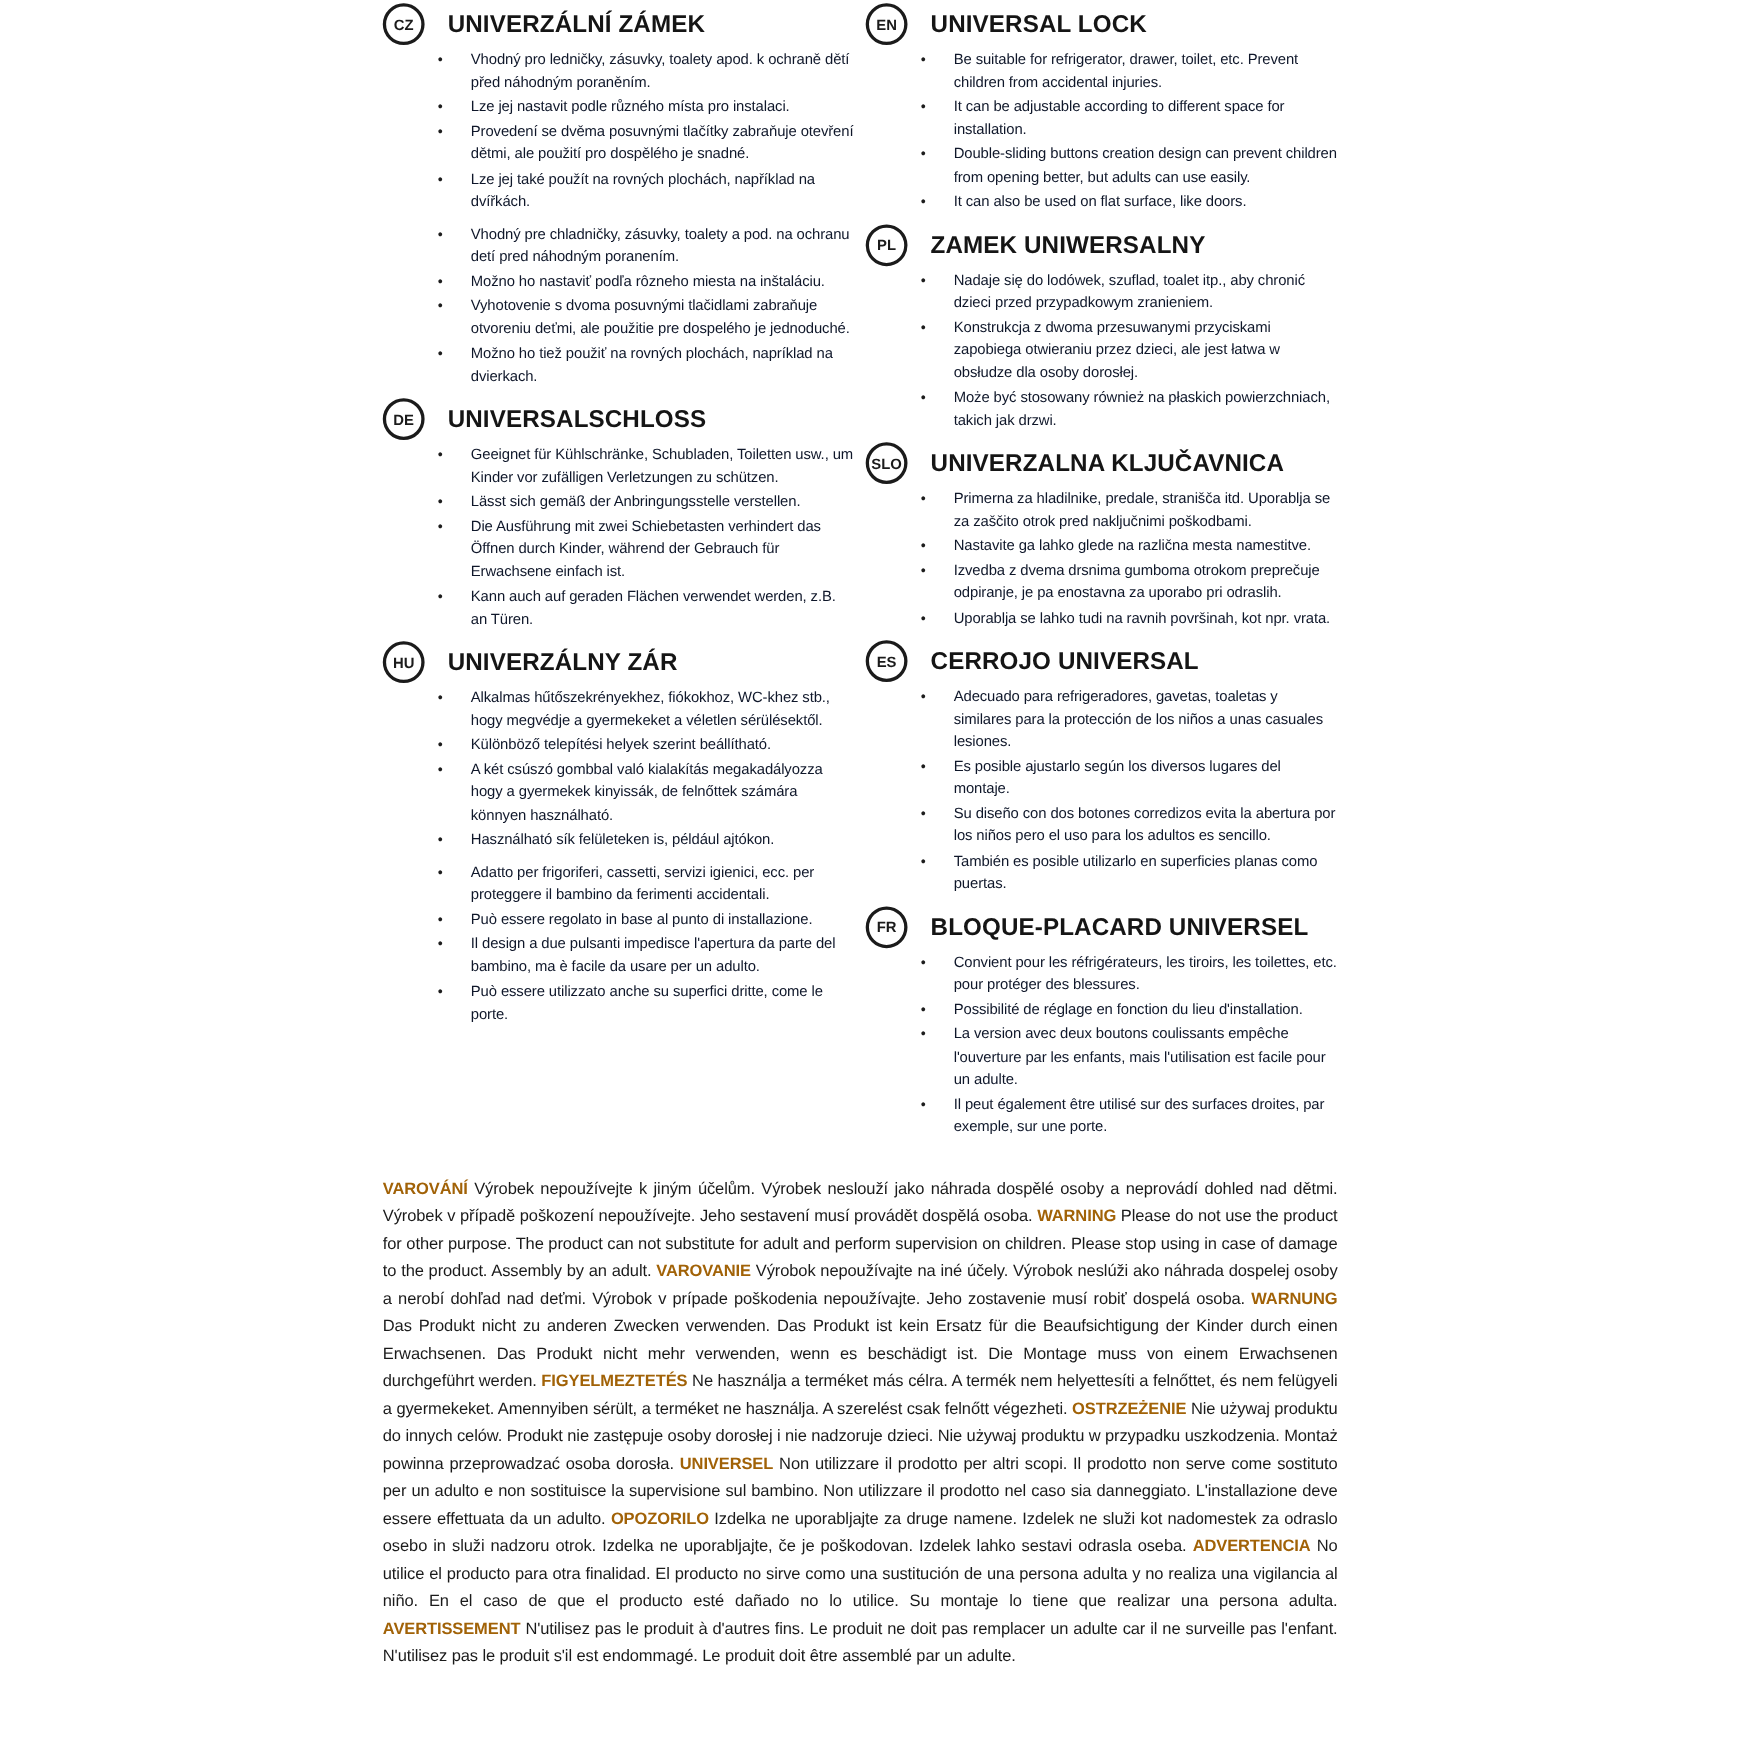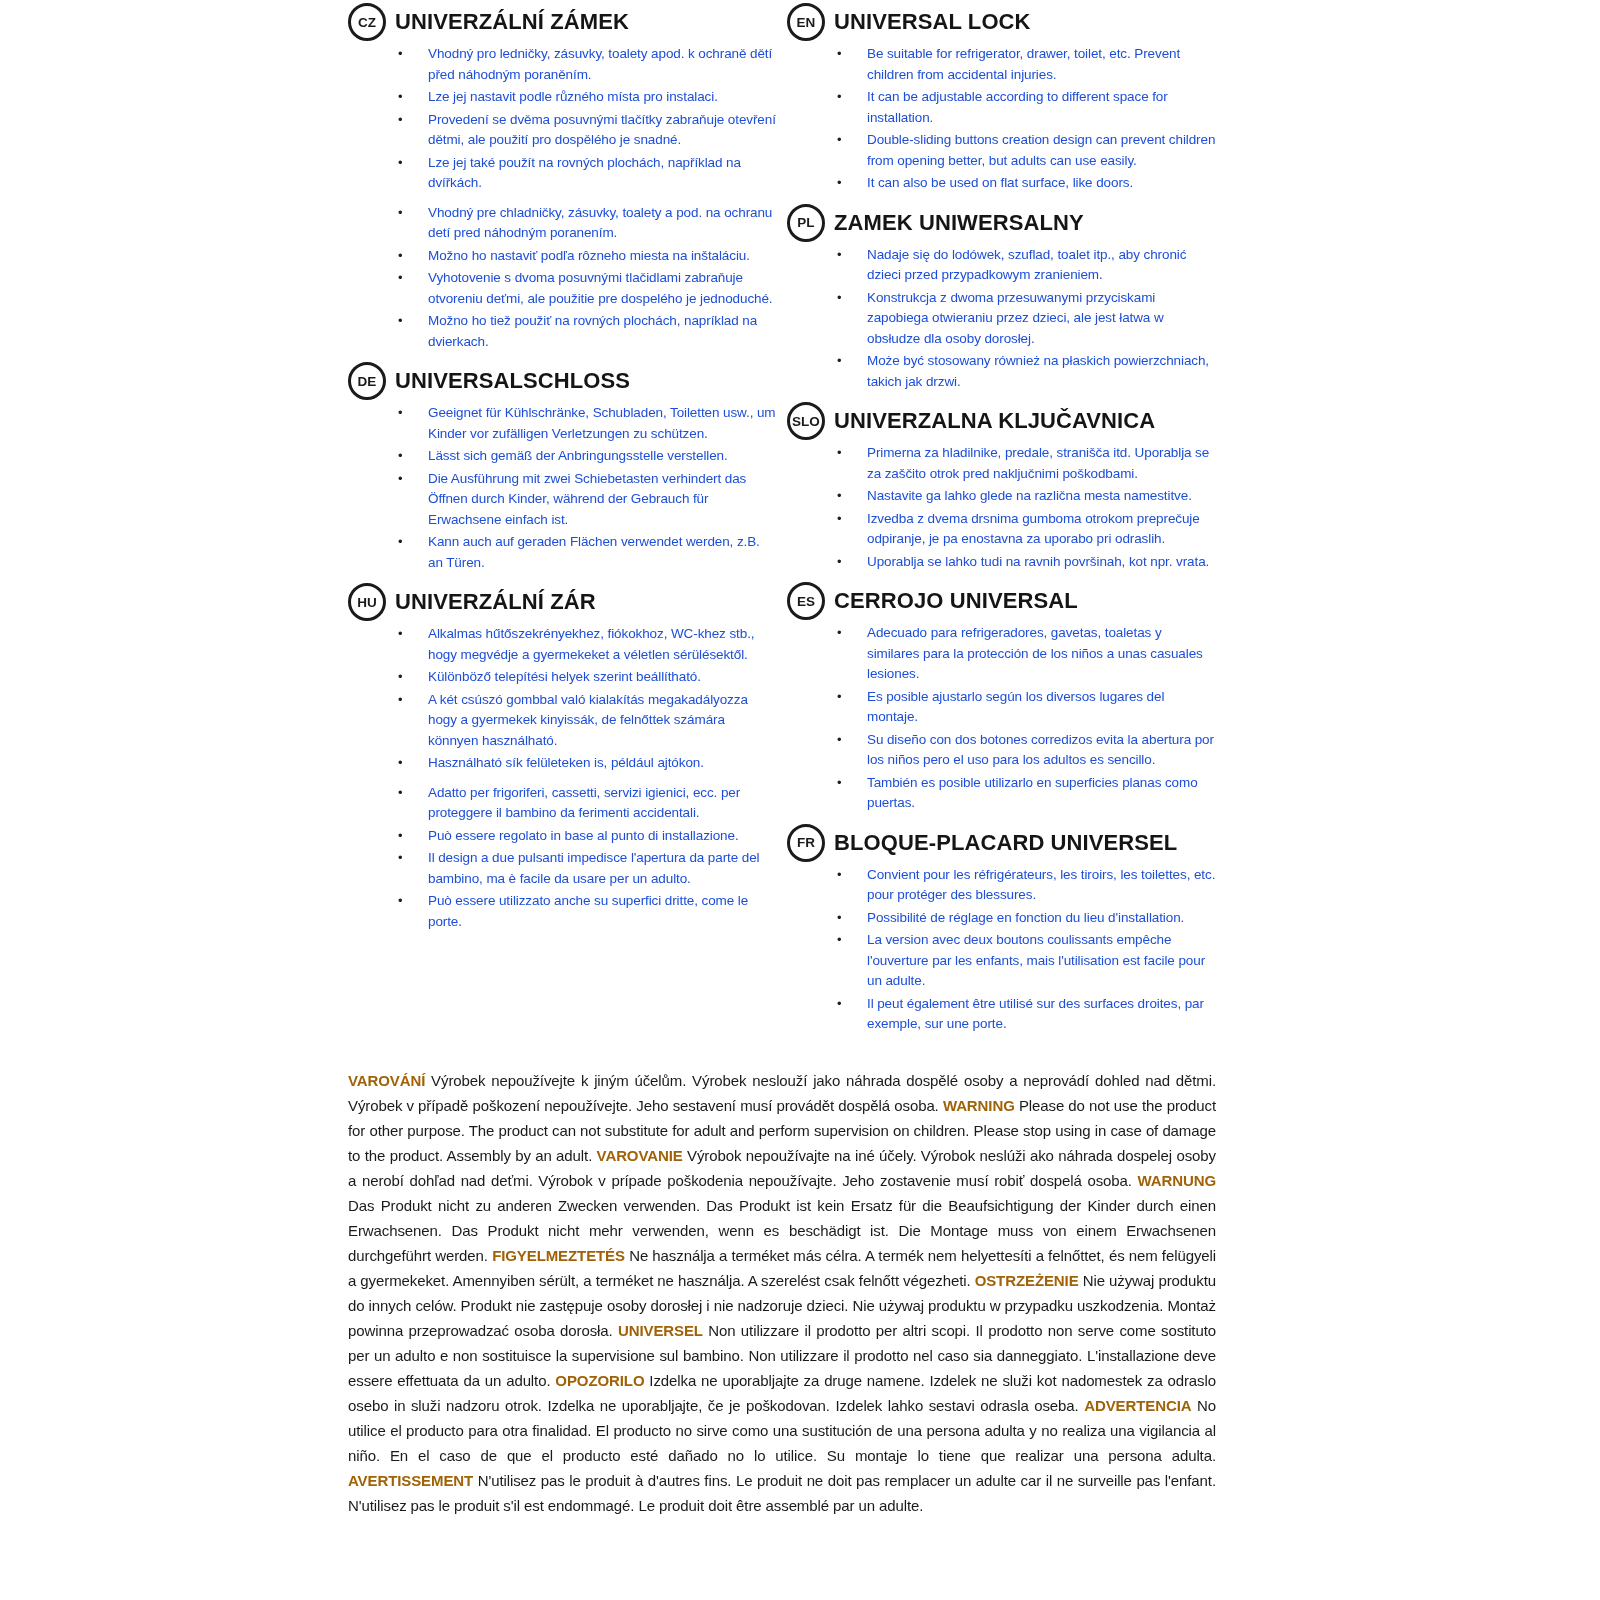--- a/index.html
+++ b/index.html
@@ -37,40 +37,40 @@
     border-radius: 50%;
     display: flex;
     align-items: center;
     justify-content: center;
     font-weight: bold;
     font-size: 13.5px;
     letter-spacing: 0;
     color: #1b1b1b;
   }
   .sec-title {
-    margin: 0;
+    margin: 12px;
     font-size: 22px;
     font-weight: bold;
     letter-spacing: 0.1px;
     white-space: nowrap;
     color: #151515;
   }
   ul.bullets {
     list-style: none;
     margin: 2px 0 0 0;
     padding: 0 0 0 48px;
   }
   ul.bullets li {
     position: relative;
     padding-left: 32px;
     font-size: 13.5px;
     letter-spacing: -0.1px;
     line-height: 20.5px;
     margin-bottom: 2px;
-    color: #1d4ed8;
+    color: #0f172a;
   }
   ul.bullets li::before {
     content: "\2022";
     position: absolute;
     left: 2px;
     top: 0;
     font-size: 13px;
     color: #1d1d1d;
   }
   .warning {
@@ -123,21 +123,21 @@
             <li>Geeignet für Kühlschränke, Schubladen, Toiletten usw., um Kinder vor zufälligen Verletzungen zu schützen.</li>
             <li>Lässt sich gemäß der Anbringungsstelle verstellen.</li>
             <li>Die Ausführung mit zwei Schiebetasten verhindert das Öffnen durch Kinder, während der Gebrauch für Erwachsene einfach ist.</li>
             <li>Kann auch auf geraden Flächen verwendet werden, z.B. an Türen.</li>
           </ul>
         </section>
 
         <section class="lang-section">
           <div class="sec-header">
             <span class="badge">HU</span>
-            <h2 class="sec-title">UNIVERZÁLNÍ ZÁR</h2>
+            <h2 class="sec-title">UNIVERZÁLNY ZÁR</h2>
           </div>
           <ul class="bullets">
             <li>Alkalmas hűtőszekrényekhez, fiókokhoz, WC-khez stb., hogy megvédje a gyermekeket a véletlen sérülésektől.</li>
             <li>Különböző telepítési helyek szerint beállítható.</li>
             <li>A két csúszó gombbal való kialakítás megakadályozza hogy a gyermekek kinyissák, de felnőttek számára könnyen használható.</li>
             <li>Használható sík felületeken is, például ajtókon.</li>
           </ul>
         </section>
 
         <section class="lang-section">

